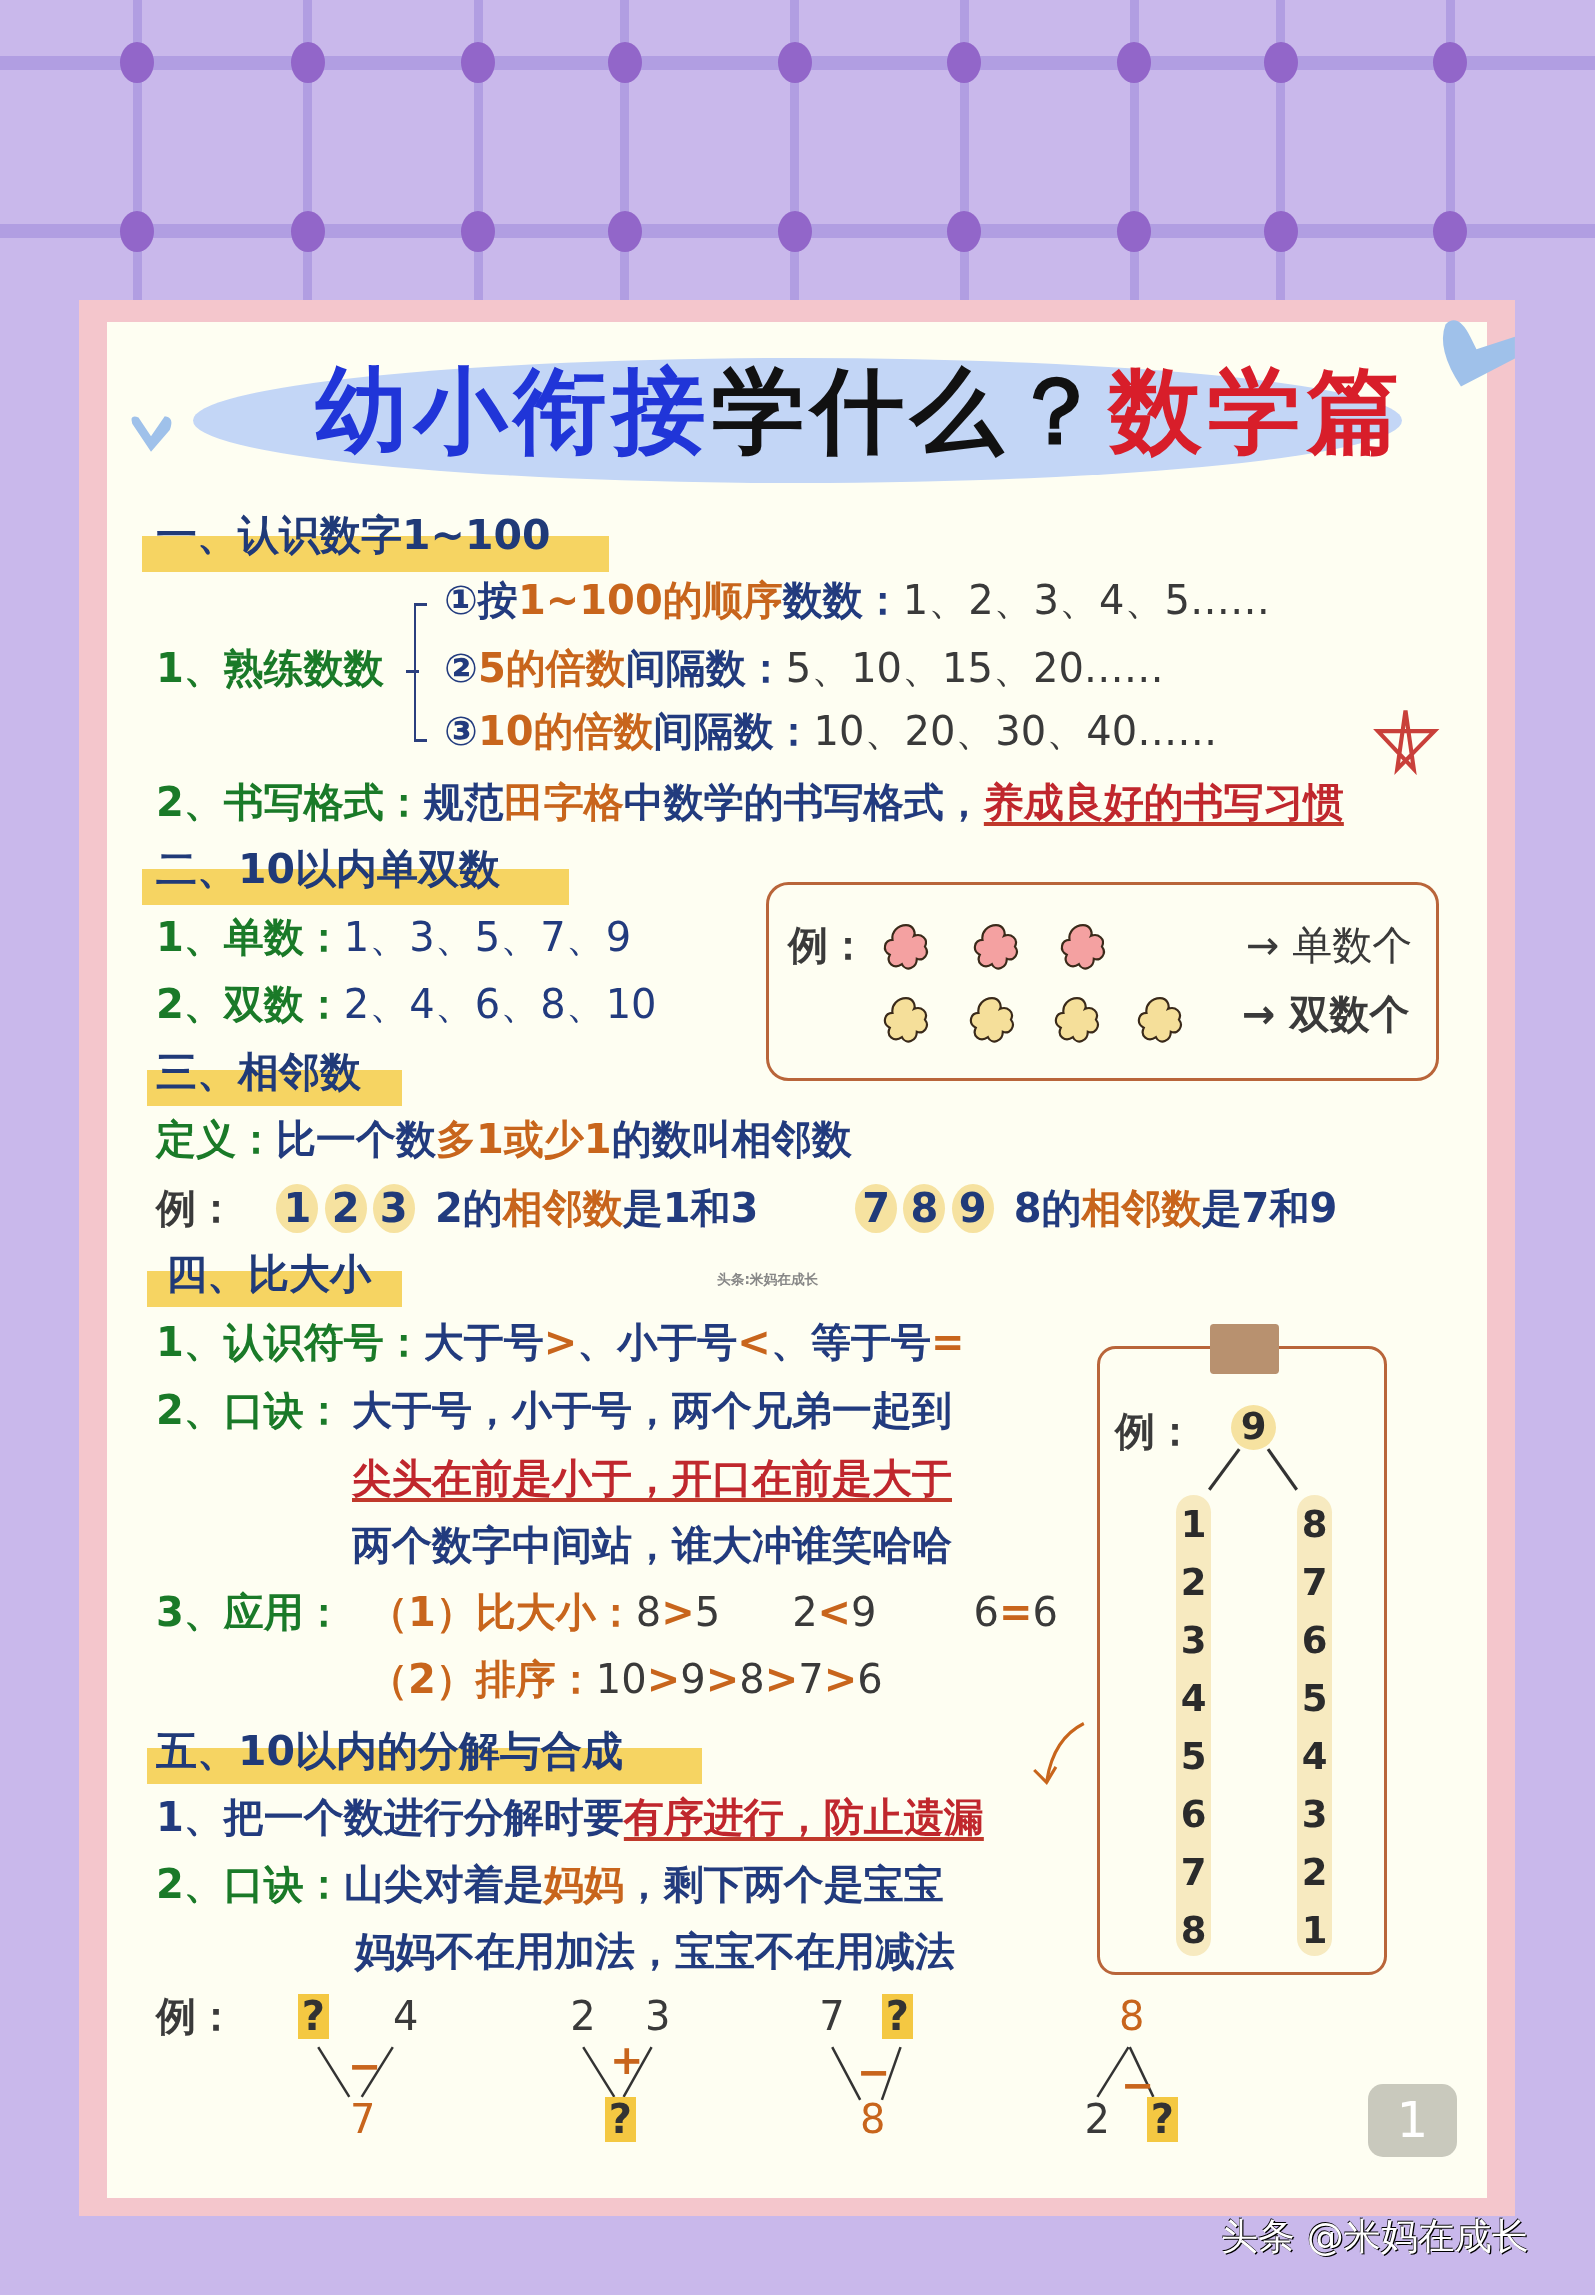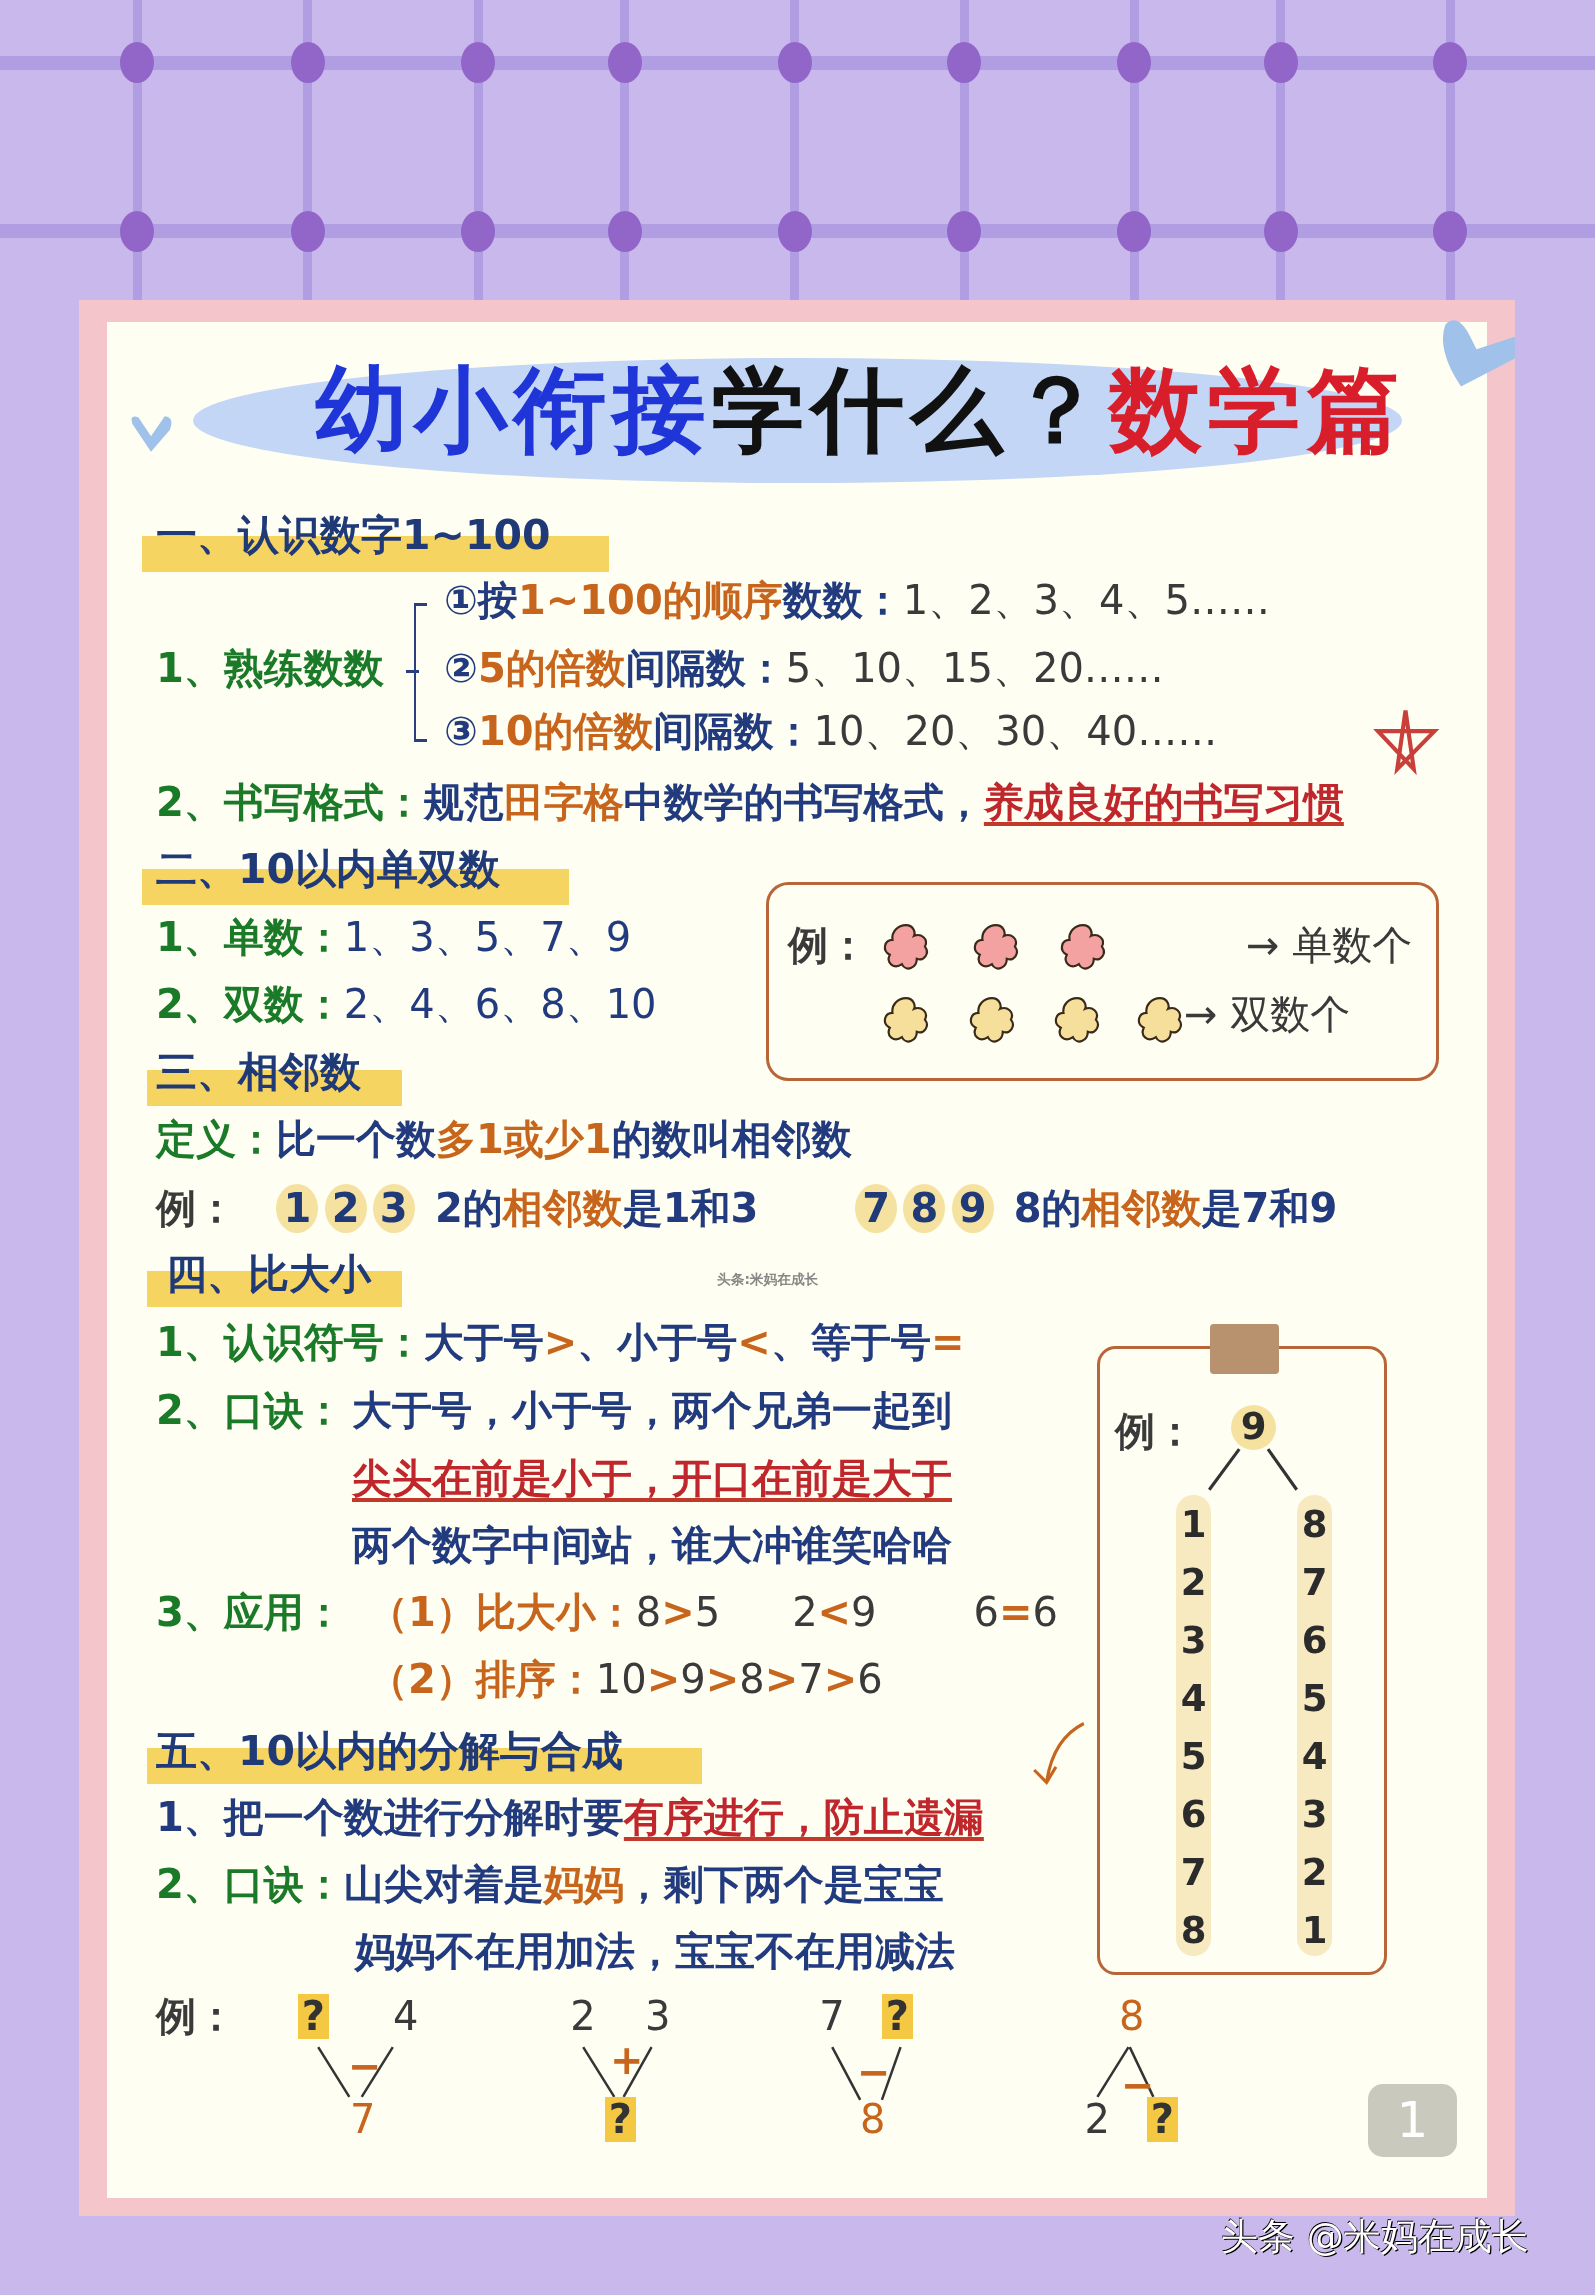--- a/index.html
+++ b/index.html
@@ -19,21 +19,21 @@
   .paper { position: absolute; left: 107px; top: 322px; width: 1380px; height: 1876px; background: #fefef2; }
 
   .abs { position: absolute; white-space: nowrap; }
 
   
   .banner {
     position: absolute; left: 193px; top: 358px; width: 1209px; height: 125px;
     background: #c3d6f6; border-radius: 50% / 50%;
     filter: blur(0.6px);
   }
-  .title { font-size: 93px; letter-spacing: 6.2px; top: 358px; left: 315px; line-height: 106px; font-family: Liberation Serif, serif; }
+  .title { font-size: 93px; letter-spacing: 6.2px; top: 358px; left: 315px; line-height: 106px; font-family: Liberation Sans, sans-serif; }
   .heart { position: absolute; }
 
   .hl { position: absolute; background: #f6d462; height: 36px; }
   .sec { font-size: 41px; color: #203a78; line-height: 50px; }
 
   .t { font-size: 40px; line-height: 45px; }
   .green { color: #1a7a28; }
   .navy { color: #223b7e; }
   .orange { color: #c8651c; }
   .red { color: #c0272d; }
@@ -165,21 +165,21 @@
     <path d="M20 3 C26 3 27 9 26 11 C31 9 37 13 34 19 C38 24 33 30 28 28 C28 35 20 38 17 32 C11 36 5 31 8 25 C2 22 4 14 10 14 C9 8 14 3 20 3 Z" fill="#f5df9a" stroke="#3a2a1a" stroke-width="1.6"></path>
   </svg>
 <svg class="flower" style="left:1050px;top:994px" viewBox="0 0 40 40">
     <path d="M20 3 C26 3 27 9 26 11 C31 9 37 13 34 19 C38 24 33 30 28 28 C28 35 20 38 17 32 C11 36 5 31 8 25 C2 22 4 14 10 14 C9 8 14 3 20 3 Z" fill="#f5df9a" stroke="#3a2a1a" stroke-width="1.6"></path>
   </svg>
 <svg class="flower" style="left:1133px;top:994px" viewBox="0 0 40 40">
     <path d="M20 3 C26 3 27 9 26 11 C31 9 37 13 34 19 C38 24 33 30 28 28 C28 35 20 38 17 32 C11 36 5 31 8 25 C2 22 4 14 10 14 C9 8 14 3 20 3 Z" fill="#f5df9a" stroke="#3a2a1a" stroke-width="1.6"></path>
   </svg>
 
 <div class="abs t grey" style="left:1246px;top:923px;font-weight:normal">→ 单数个</div>
-<div class="abs t grey" style="left:1184px;top:992px;font-weight:normal">→ 双数个</div>
+<div class="abs t grey" style="left:1242px;top:992px;font-weight:bold">→ 双数个</div>
 
 <div class="hl" style="left:147px;top:1070px;width:255px"></div>
 <div class="abs sec" style="left:156px;top:1047px">三、相邻数</div>
 
 <div class="abs t" style="left:156px;top:1117px">
   <span class="green">定义：</span><span class="navy">比一个数</span><span class="orange">多1或少1</span><span class="navy">的数叫相邻数</span>
 </div>
 
 <div class="abs t" style="left:156px;top:1184px">
   <span class="grey">例：</span>

